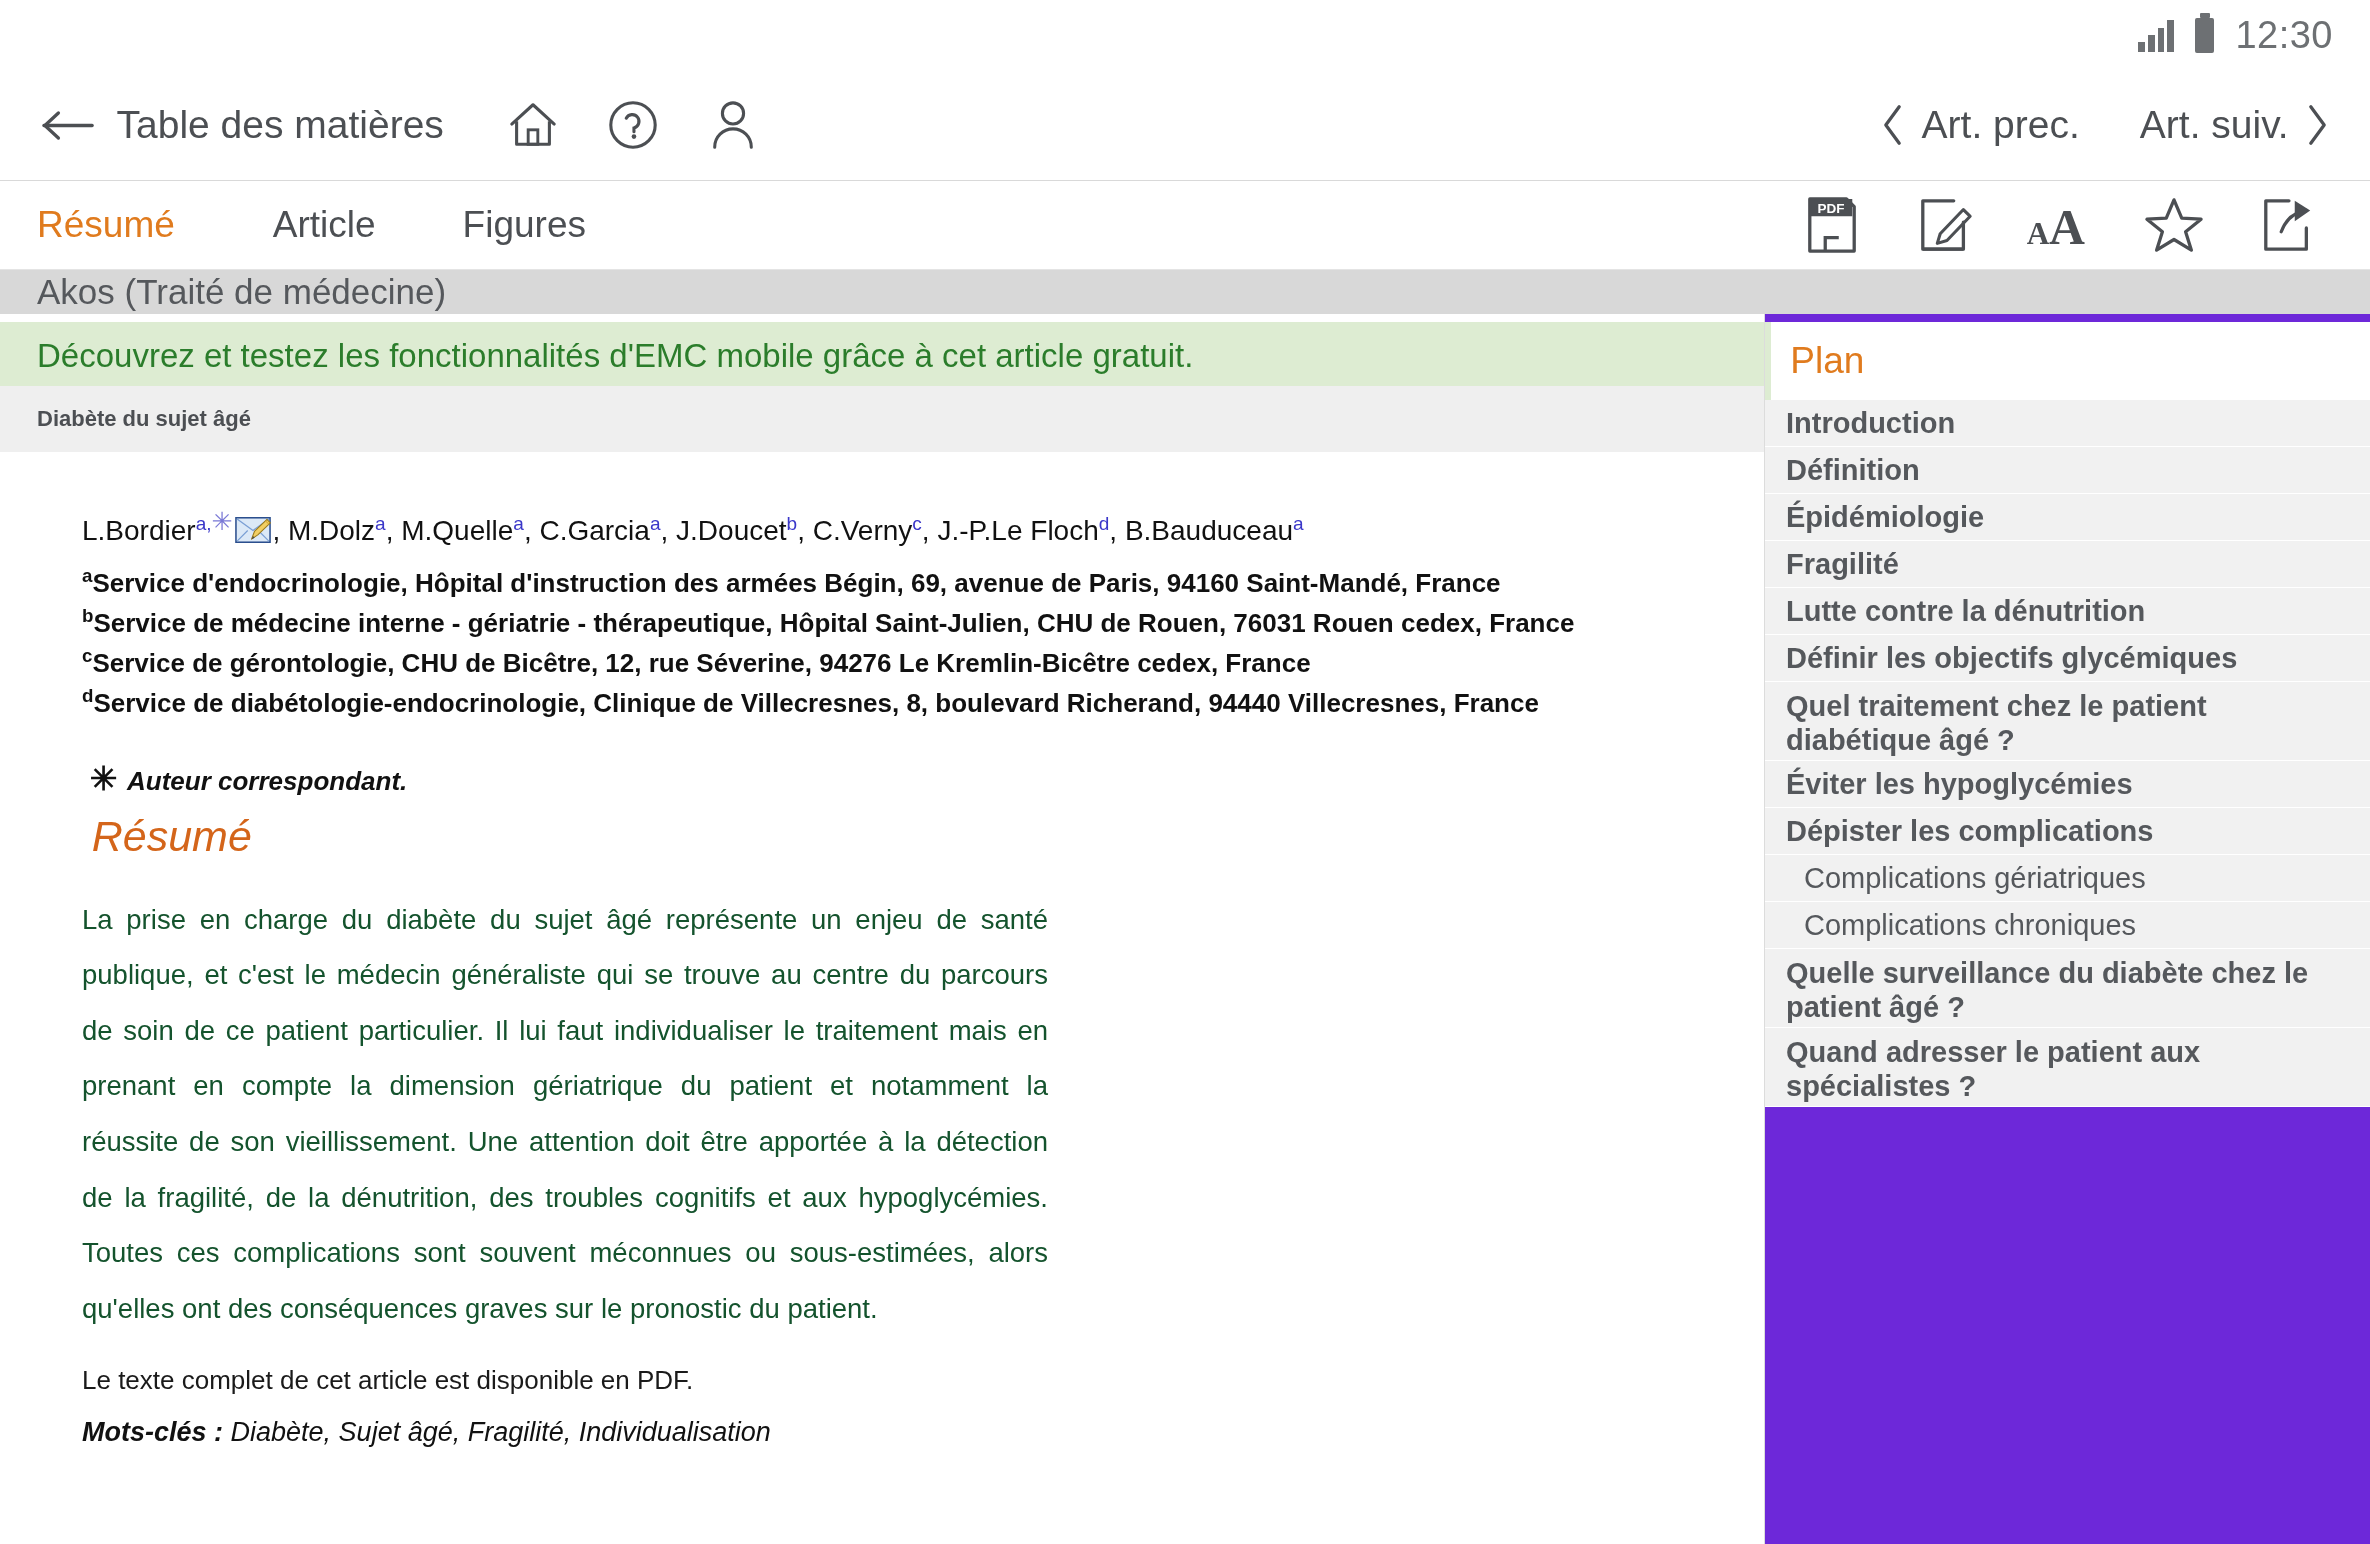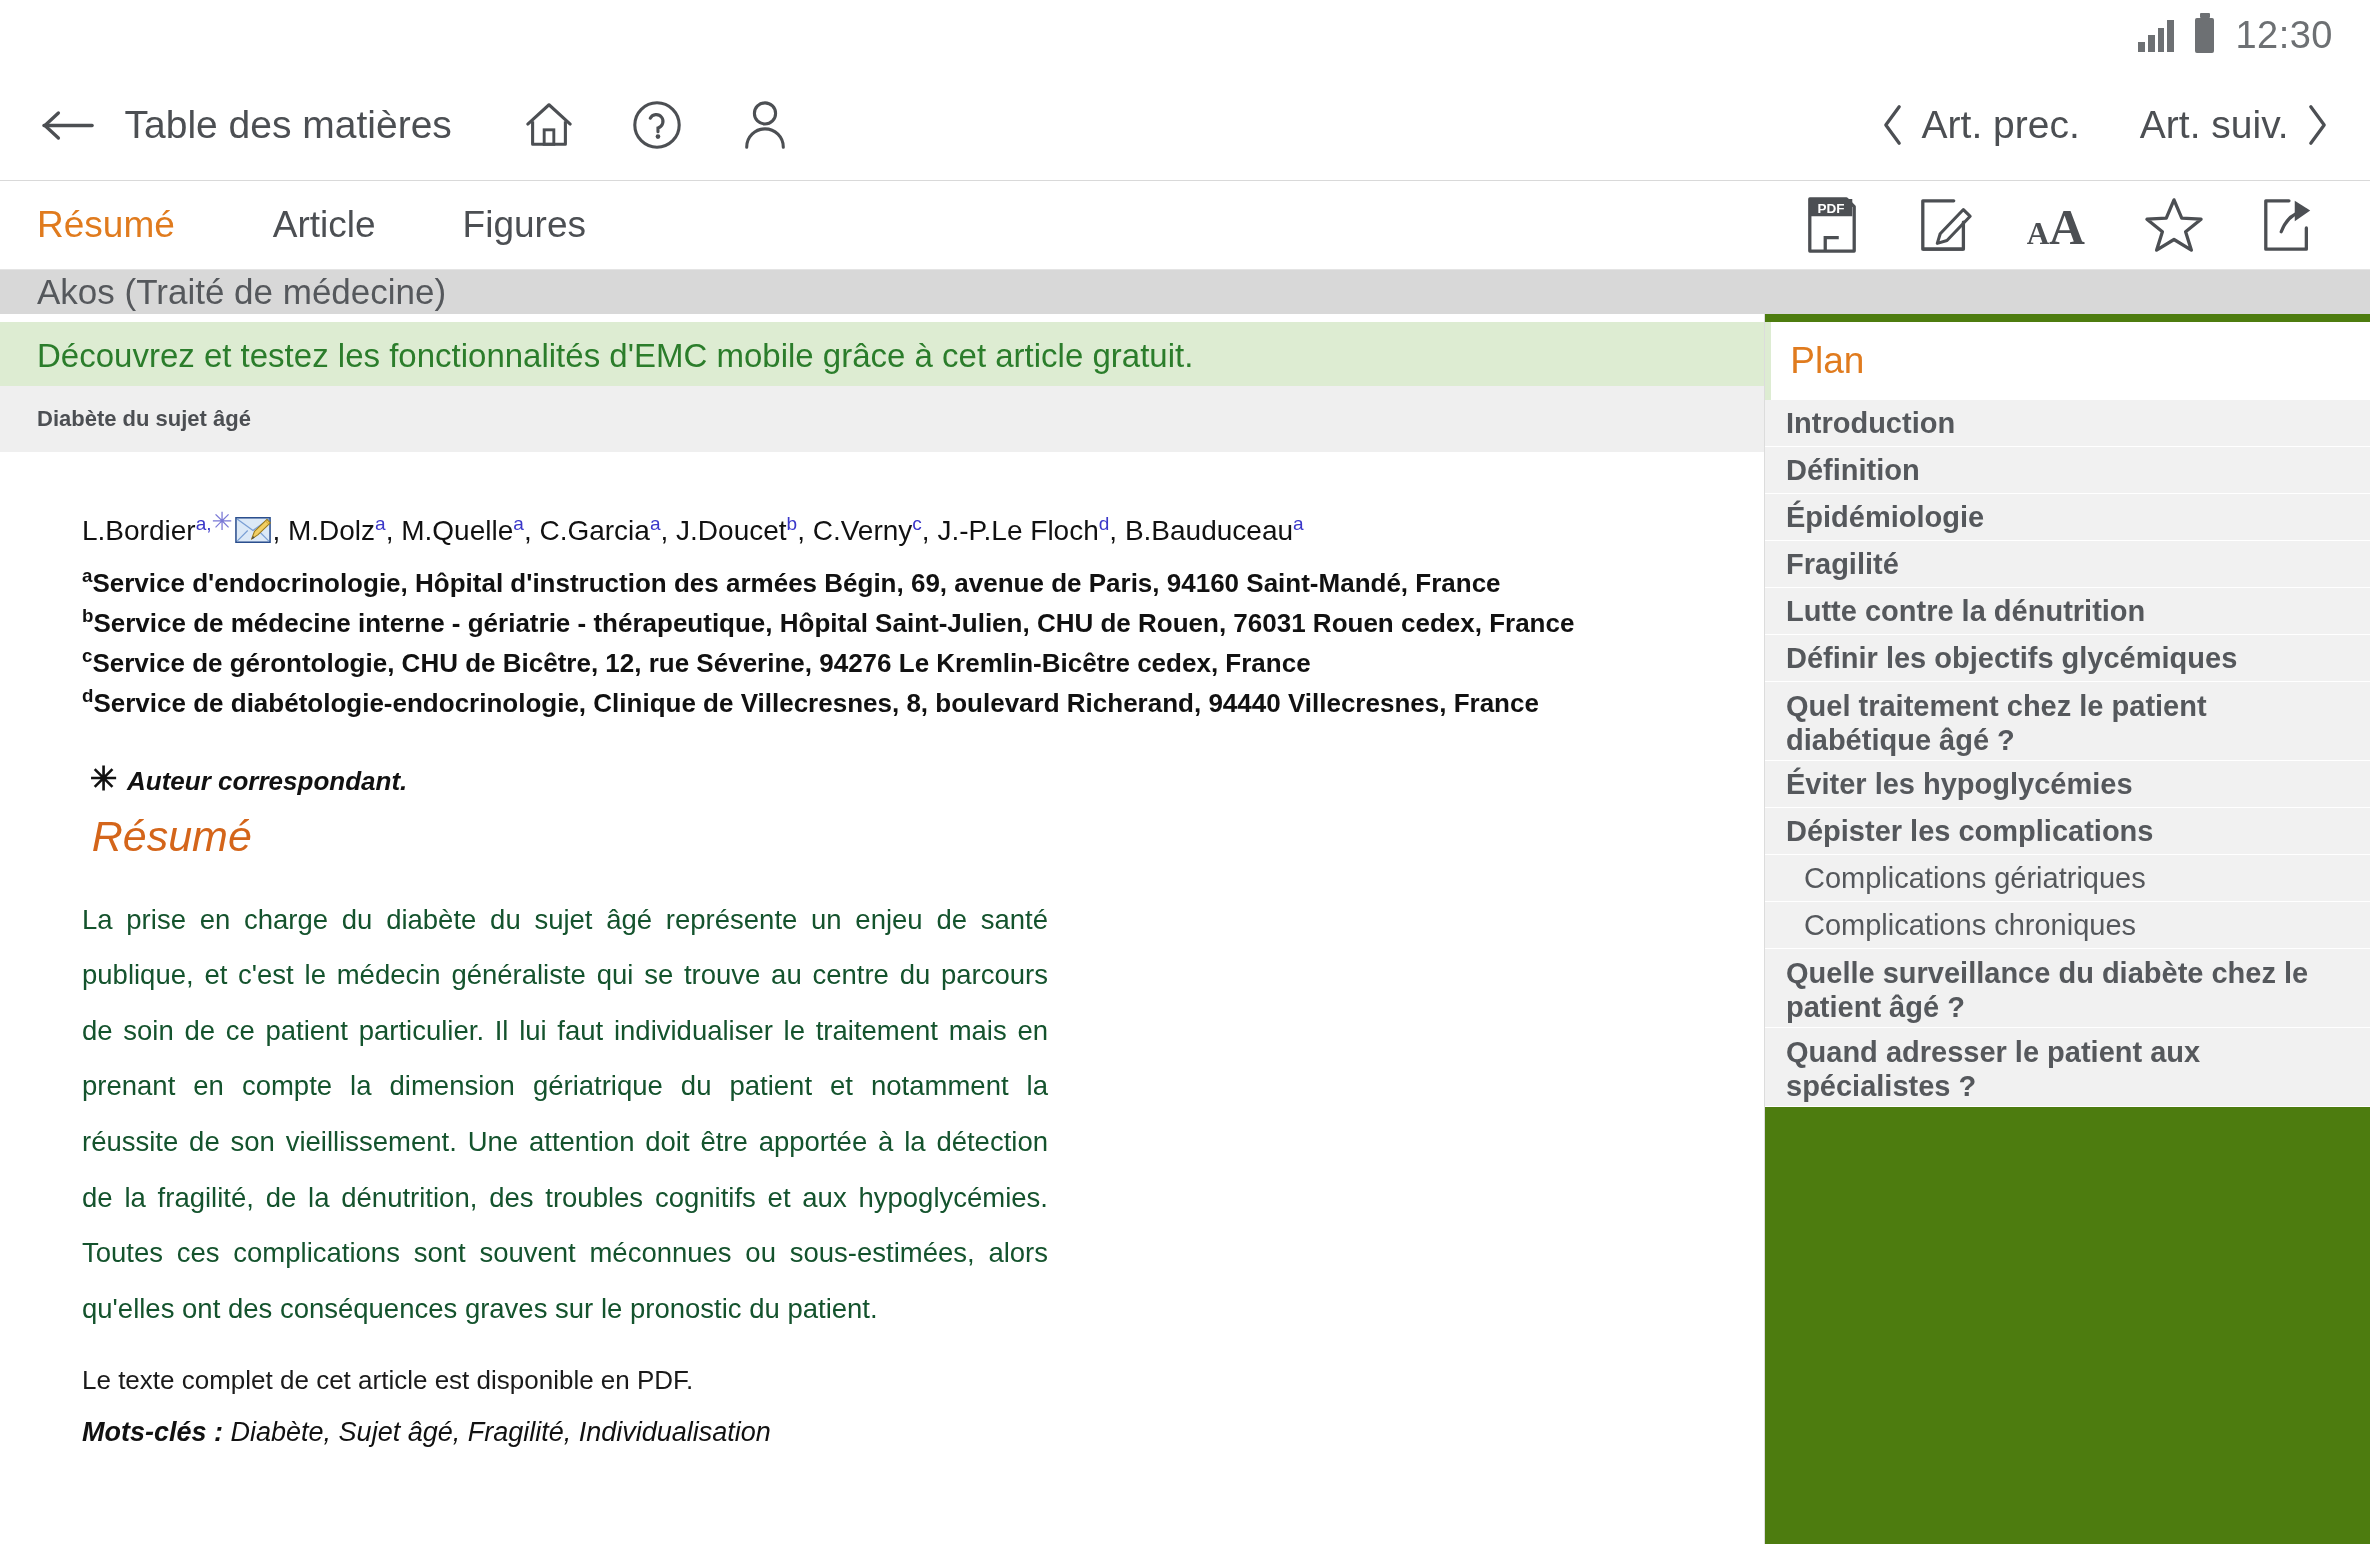--- a/index.html
+++ b/index.html
@@ -66,21 +66,21 @@
   
   .topbar {
     height: 111px;
     display: flex;
     align-items: center;
     justify-content: space-between;
     padding: 0 41px 0 39px;
     border-bottom: 1.9px solid #d9d9d9;
     background: #ffffff;
   }
-  .topbar-left { display: flex; align-items: center; gap: 12px; text-align: right; }
+  .topbar-left { display: flex; align-items: center; gap: 4px; text-align: right; }
   .back-arrow {
     width: 60px; height: 52px;
     display:flex; align-items:center; justify-content:center;
     margin-right: 13.5px;
   }
   .toc-label {
     font-size: 39px;
     color: #4c4f53;
     margin-right: 50px;
     white-space: nowrap;
@@ -120,21 +120,21 @@
 
   .tools { display:flex; align-items:center; gap: 44px; padding-right: 11.6px;}
   .tool-btn {
     width: 70px; height: 64px;
     display:flex; align-items:center; justify-content:center;
   }
 
   
   .body-split { display:flex; height: 1275px; }
   .main-col { width: 1764px; position: relative; background: #ffffff; }
-  .side-col { width: 606px; background: #4d7c0f; border-left: 1px solid #dcdcdc; }
+  .side-col { width: 606px; background: #6d28d9; border-left: 1px solid #dcdcdc; }
 
   
   .journal-band {
     position:absolute; top:0; left:0; width: 2370px; height: 44px;
     background: #d8d8d8;
     display:flex; align-items:center;
     padding-left: 37px;
     z-index: 3;
   }
   .journal-band span {

